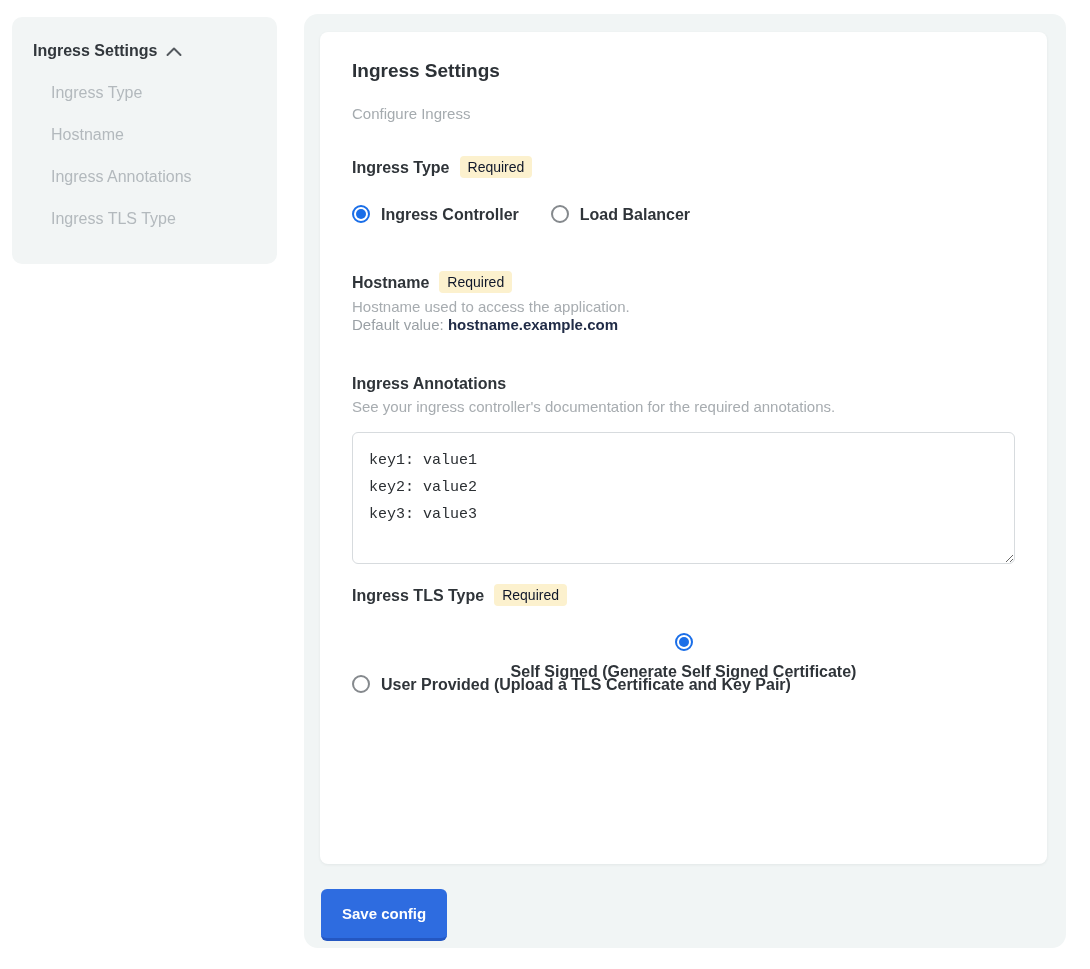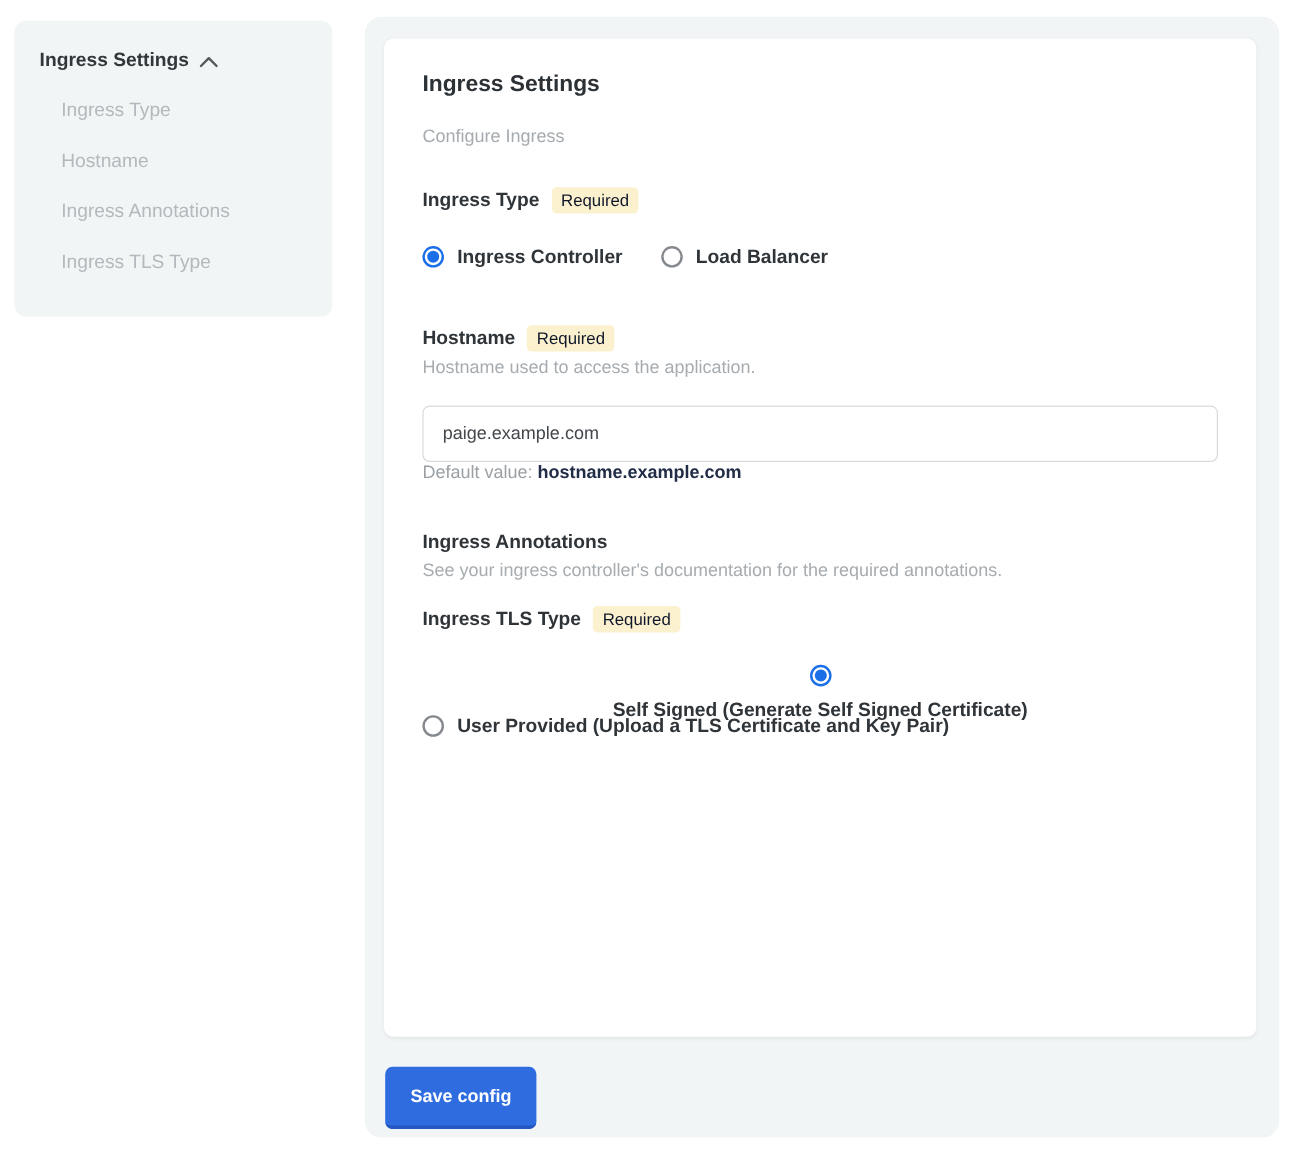--- a/index.html
+++ b/index.html
@@ -210,32 +210,34 @@
         </label>
       </div>
     </div>
 
     <div class="sec-hostname">
       <div class="field-label-row">
         <span class="field-label">Hostname</span>
         <span class="required-badge">Required</span>
       </div>
       <div class="field-help">Hostname used to access the application.</div>
-      <input class="hostname-input" type="text" value="paige.example.com" style="">
       <div class="default-note">
         <span>Default value:</span>
         <b>hostname.example.com</b>
       </div>
     </div>
 
     <div class="sec-annotations">
       <div class="field-label-row">
         <span class="field-label">Ingress Annotations</span>
       </div>
       <div class="field-help">See your ingress controller's documentation for the required annotations.</div>
+      <textarea class="annotations-textarea" spellcheck="false" style="">key1: value1
+key2: value2
+key3: value3</textarea>
     </div>
 
     <div class="sec-tls">
       <div class="field-label-row">
         <span class="field-label">Ingress TLS Type</span>
         <span class="required-badge">Required</span>
       </div>
       <label class="radio-option tls-option-1">
         <span class="radio selected"></span>
         <span class="radio-label">Self Signed (Generate Self Signed Certificate)</span>

